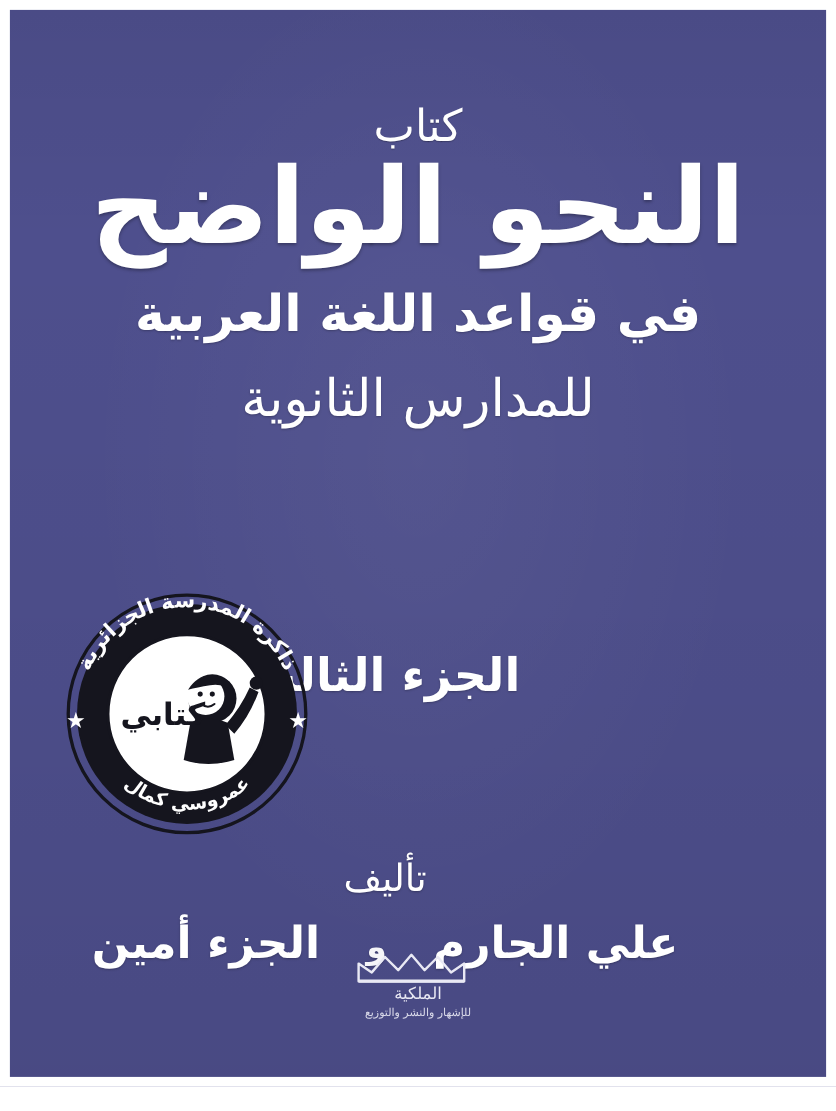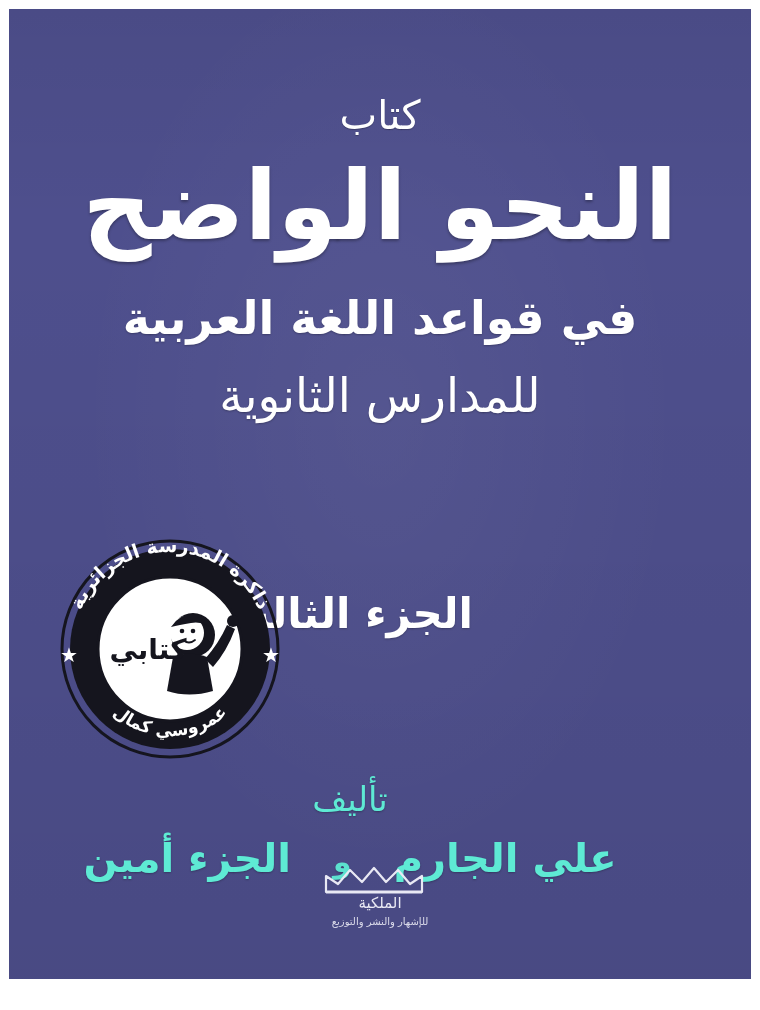--- a/index.html
+++ b/index.html
@@ -46,30 +46,29 @@
   .kitab-word {
     font-family: "DejaVu Sans", sans-serif;
     font-size: 40px;
     line-height: 1;
     letter-spacing: 1px;
     font-weight: 400;
     text-shadow: 0 1px 1px rgba(0,0,0,0.25);
   }
 
   .main-title {
-    margin-top: 18px;
     font-family: "DejaVu Sans", sans-serif;
     font-size: 96px;
     line-height: 1.12;
     font-weight: 700;
     text-shadow: 0 2px 3px rgba(0,0,0,0.3);
   }
 
   .subtitle-1 {
-    margin-top: 30px;
+    margin-top: 15px;
     font-size: 46px;
     line-height: 1.2;
     font-weight: 600;
     text-shadow: 0 1px 2px rgba(0,0,0,0.25);
   }
 
   .subtitle-2 {
     margin-top: 22px;
     font-size: 47px;
     line-height: 1.2;
@@ -90,21 +89,21 @@
     padding-right: 60px;
     box-sizing: border-box;
   }
 
   .authors-block {
     position: absolute;
     top: 770px;
     left: 0;
     right: 0;
     text-align: center;
-    color: #5eead4;
+    color: #ffffff;
     padding-right: 60px;
     box-sizing: border-box;
   }
   .authors-label {
     font-size: 34px;
     font-weight: 500;
     text-shadow: 0 1px 2px rgba(0,0,0,0.25);
   }
   .authors-names {
     margin-top: 16px;

